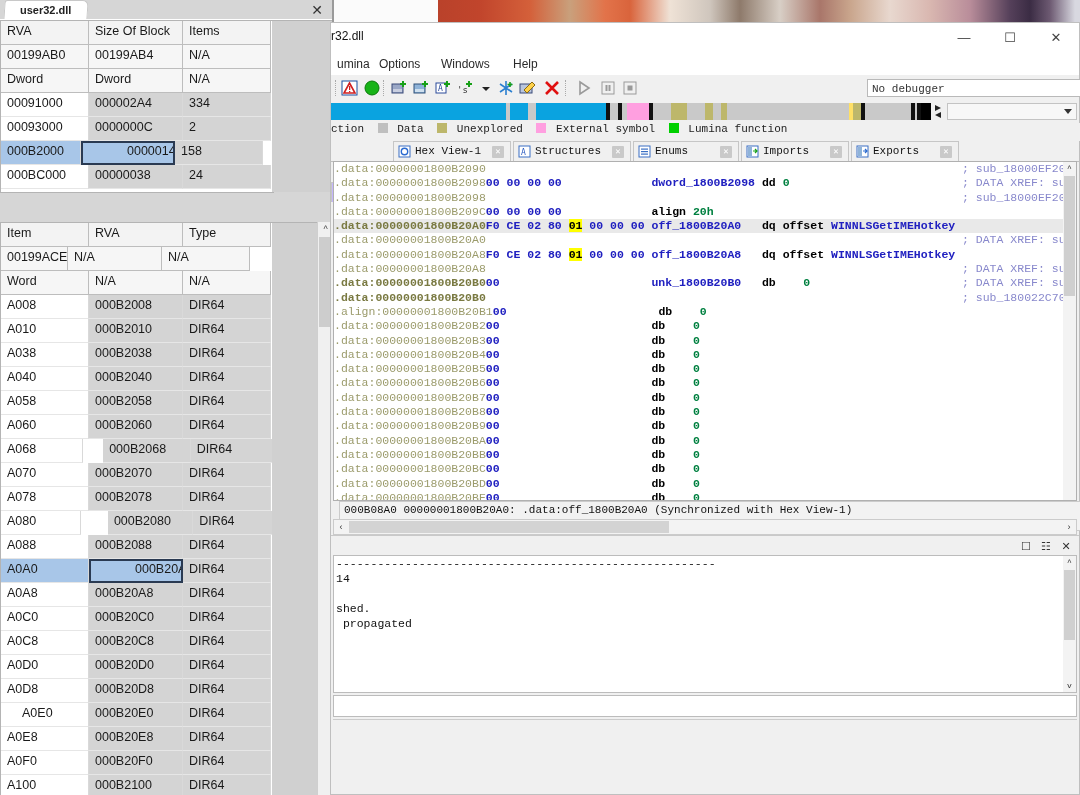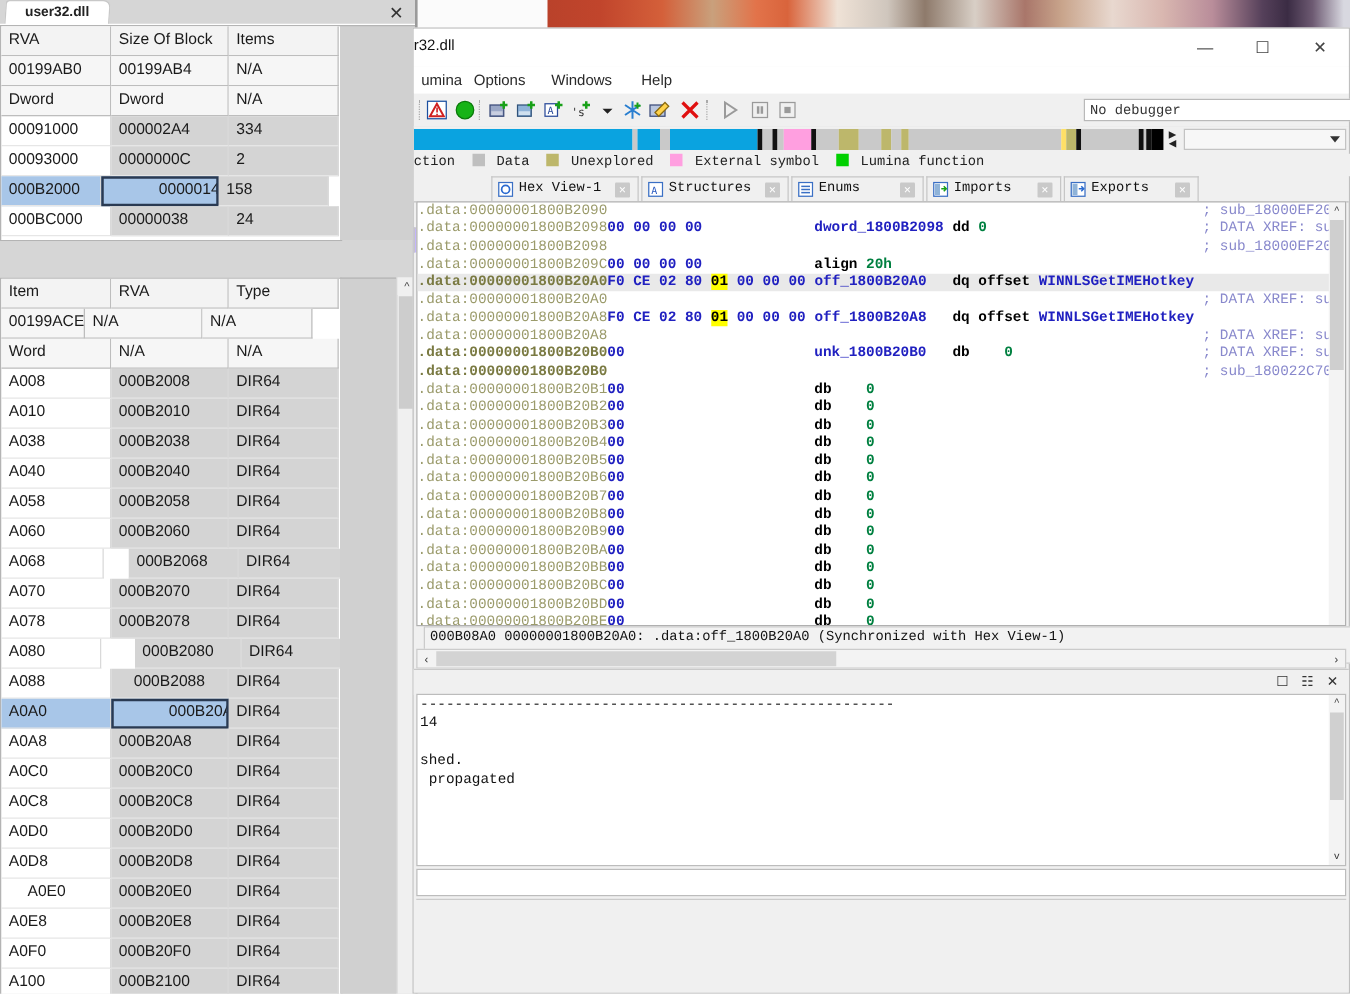--- a/index.html
+++ b/index.html
@@ -298,21 +298,21 @@
         <div class="gcell c2" style="width: 94px;">000B2078</div>
         <div class="gcell c3" style="width: 88px;">DIR64</div>
       </div>
       <div class="grow shade">
         <div class="gcell c1" style="width: 88px;">A080</div>
         <div class="gcell c2" style="width: 94px; margin-left: 27px;">000B2080</div>
         <div class="gcell c3" style="width: 88px;">DIR64</div>
       </div>
       <div class="grow shade">
         <div class="gcell c1" style="width: 88px;">A088</div>
-        <div class="gcell c2" style="width: 94px; text-align: center;">000B2088</div>
+        <div class="gcell c2" style="width: 94px;">000B2088</div>
         <div class="gcell c3" style="width: 88px;">DIR64</div>
       </div>
       <div class="grow shade sel">
         <div class="gcell c1" style="width: 88px;">A0A0</div>
         <div class="gcell c2 focus" style="width: 94px;">000B20A0</div>
         <div class="gcell c3" style="width: 88px;">DIR64</div>
       </div>
       <div class="grow shade">
         <div class="gcell c1" style="width: 88px;">A0A8</div>
         <div class="gcell c2" style="width: 94px;">000B20A8</div>
@@ -585,21 +585,21 @@
         <div class="dline"><span class="addr">.data:00000001800B2090</span>                                                                     <span class="cmt">; sub_18000EF20+22</span></div>
         <div class="dline"><span class="addr">.data:00000001800B2098</span><span class="bytes">00 00 00 00</span>             <span class="sym">dword_1800B2098</span> <span class="mnem">dd</span> <span class="num">0</span>                         <span class="cmt">; DATA XREF: sub_1</span></div>
         <div class="dline"><span class="addr">.data:00000001800B2098</span>                                                                     <span class="cmt">; sub_18000EF20+22</span></div>
         <div class="dline"><span class="addr">.data:00000001800B209C</span><span class="bytes">00 00 00 00</span>             <span class="mnem">align</span> <span class="num">20h</span>                                    </div>
         <div class="dline hl"><span class="addr b">.data:00000001800B20A0</span><span class="bytes">F0 CE 02 80 <span class="hlb">01</span> 00 00 00</span> <span class="sym">off_1800B20A0</span>   <span class="mnem">dq</span> <span class="mnem">offset</span> <span class="sym">WINNLSGetIMEHotkey</span> </div>
         <div class="dline"><span class="addr">.data:00000001800B20A0</span>                                                                     <span class="cmt">; DATA XREF: sub_1</span></div>
         <div class="dline"><span class="addr">.data:00000001800B20A8</span><span class="bytes">F0 CE 02 80 <span class="hlb">01</span> 00 00 00</span> <span class="sym">off_1800B20A8</span>   <span class="mnem">dq</span> <span class="mnem">offset</span> <span class="sym">WINNLSGetIMEHotkey</span> </div>
         <div class="dline"><span class="addr">.data:00000001800B20A8</span>                                                                     <span class="cmt">; DATA XREF: sub_1</span></div>
         <div class="dline"><span class="addr b">.data:00000001800B20B0</span><span class="bytes">00</span>                      <span class="sym">unk_1800B20B0</span>   <span class="mnem">db</span>    <span class="num">0</span>                      <span class="cmt">; DATA XREF: sub_1</span></div>
         <div class="dline"><span class="addr b">.data:00000001800B20B0</span>                                                                     <span class="cmt">; sub_180022C70+16</span></div>
-        <div class="dline"><span class="addr">.data:00000001800B20B1</span><span class="bytes">00</span>                      <span class="mnem">db</span>    <span class="num">0</span>                                      </div>
+        <div class="dline"><span class="addr">.align:00000001800B20B1</span><span class="bytes">00</span>                      <span class="mnem">db</span>    <span class="num">0</span>                                      </div>
         <div class="dline"><span class="addr">.data:00000001800B20B2</span><span class="bytes">00</span>                      <span class="mnem">db</span>    <span class="num">0</span>                                      </div>
         <div class="dline"><span class="addr">.data:00000001800B20B3</span><span class="bytes">00</span>                      <span class="mnem">db</span>    <span class="num">0</span>                                      </div>
         <div class="dline"><span class="addr">.data:00000001800B20B4</span><span class="bytes">00</span>                      <span class="mnem">db</span>    <span class="num">0</span>                                      </div>
         <div class="dline"><span class="addr">.data:00000001800B20B5</span><span class="bytes">00</span>                      <span class="mnem">db</span>    <span class="num">0</span>                                      </div>
         <div class="dline"><span class="addr">.data:00000001800B20B6</span><span class="bytes">00</span>                      <span class="mnem">db</span>    <span class="num">0</span>                                      </div>
         <div class="dline"><span class="addr">.data:00000001800B20B7</span><span class="bytes">00</span>                      <span class="mnem">db</span>    <span class="num">0</span>                                      </div>
         <div class="dline"><span class="addr">.data:00000001800B20B8</span><span class="bytes">00</span>                      <span class="mnem">db</span>    <span class="num">0</span>                                      </div>
         <div class="dline"><span class="addr">.data:00000001800B20B9</span><span class="bytes">00</span>                      <span class="mnem">db</span>    <span class="num">0</span>                                      </div>
         <div class="dline"><span class="addr">.data:00000001800B20BA</span><span class="bytes">00</span>                      <span class="mnem">db</span>    <span class="num">0</span>                                      </div>
         <div class="dline"><span class="addr">.data:00000001800B20BB</span><span class="bytes">00</span>                      <span class="mnem">db</span>    <span class="num">0</span>                                      </div>

